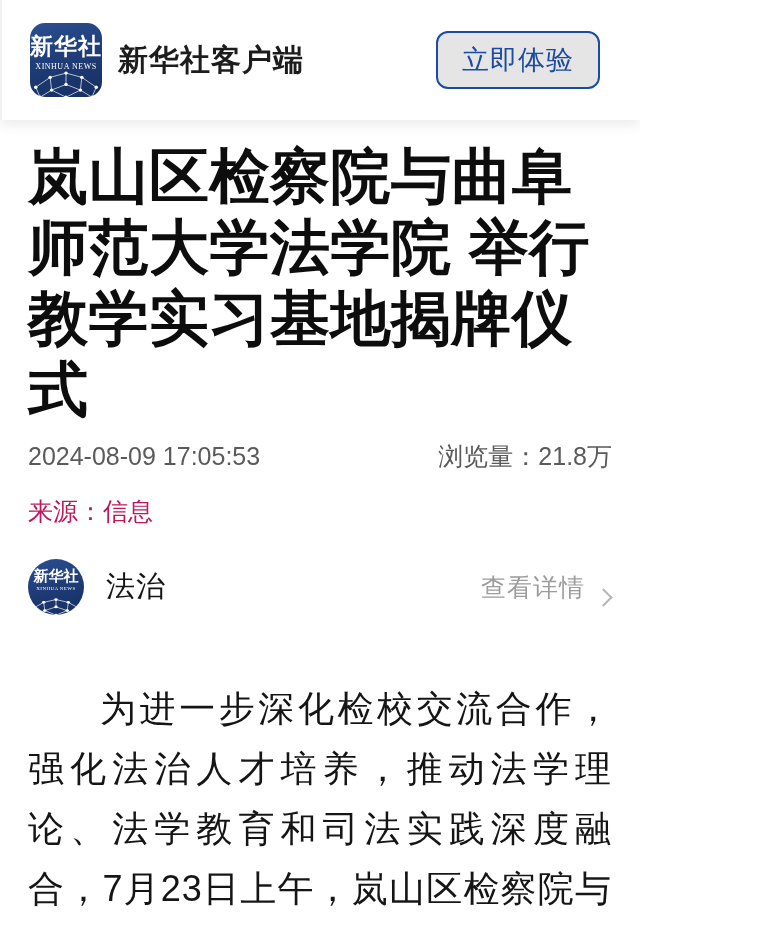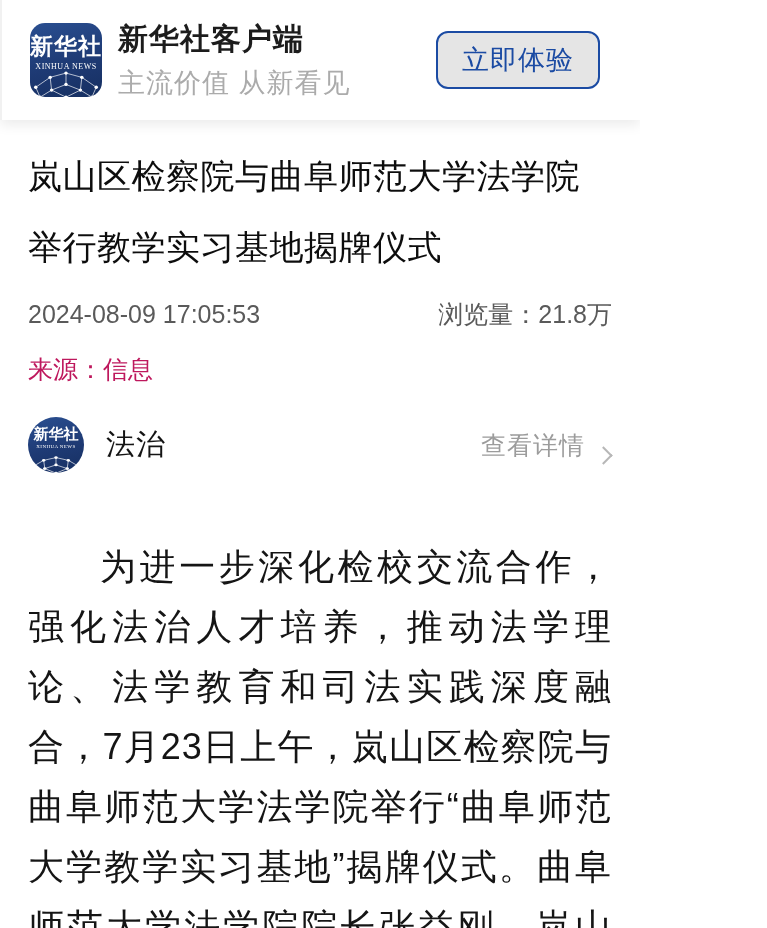--- a/index.html
+++ b/index.html
@@ -88,23 +88,23 @@
     font-family: inherit;
     cursor: pointer;
     letter-spacing: 1px;
   }
 
   
   .article { padding: 0 28px; }
 
   .article-title {
     margin-top: 21px;
-    font-size: 34px;
+    font-size: 60px;
     line-height: 71px;
-    font-weight: 400;
+    font-weight: 700;
     color: #0d0d0d;
     letter-spacing: 0.5px;
   }
 
   .meta-row {
     margin-top: 15px;
     display: flex;
     justify-content: space-between;
     align-items: baseline;
     font-size: 25px;
@@ -211,21 +211,20 @@
           <circle cx="30" cy="34" r="2.4"></circle>
             <circle cx="50" cy="26" r="2.4"></circle>
             <circle cx="70" cy="34" r="2.4"></circle>
           <circle cx="86" cy="44" r="2.4"></circle>
             <circle cx="50" cy="44" r="2.4"></circle>
         </g>
       </svg>
     </div>
     <div class="app-title-block">
       <div class="app-name">新华社客户端</div>
-      <div class="app-tagline">主流价值 从新看见</div>
     </div>
     <button class="cta-button">立即体验</button>
   </header>
 
   <main class="article">
 
     <h1 class="article-title">岚山区检察院与曲阜师范大学法学院 举行教学实习基地揭牌仪式</h1>
 
     <div class="meta-row">
       <span class="publish-time">2024-08-09 17:05:53</span>

